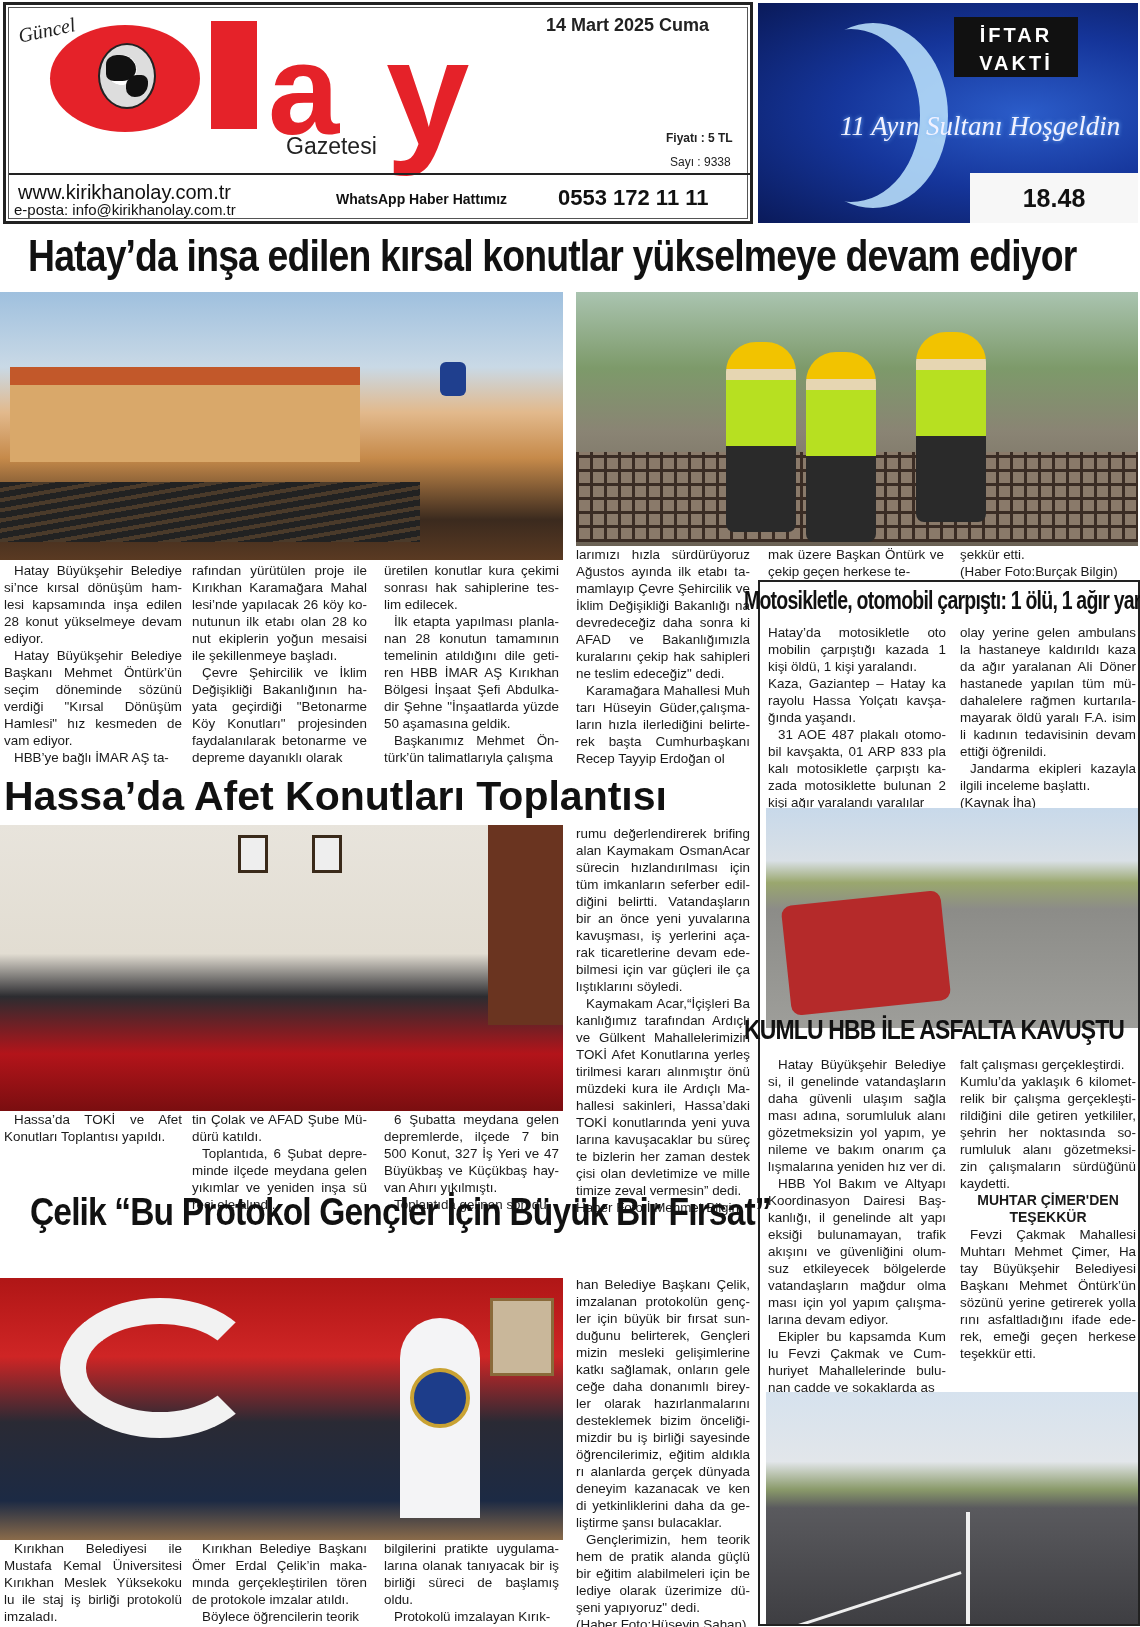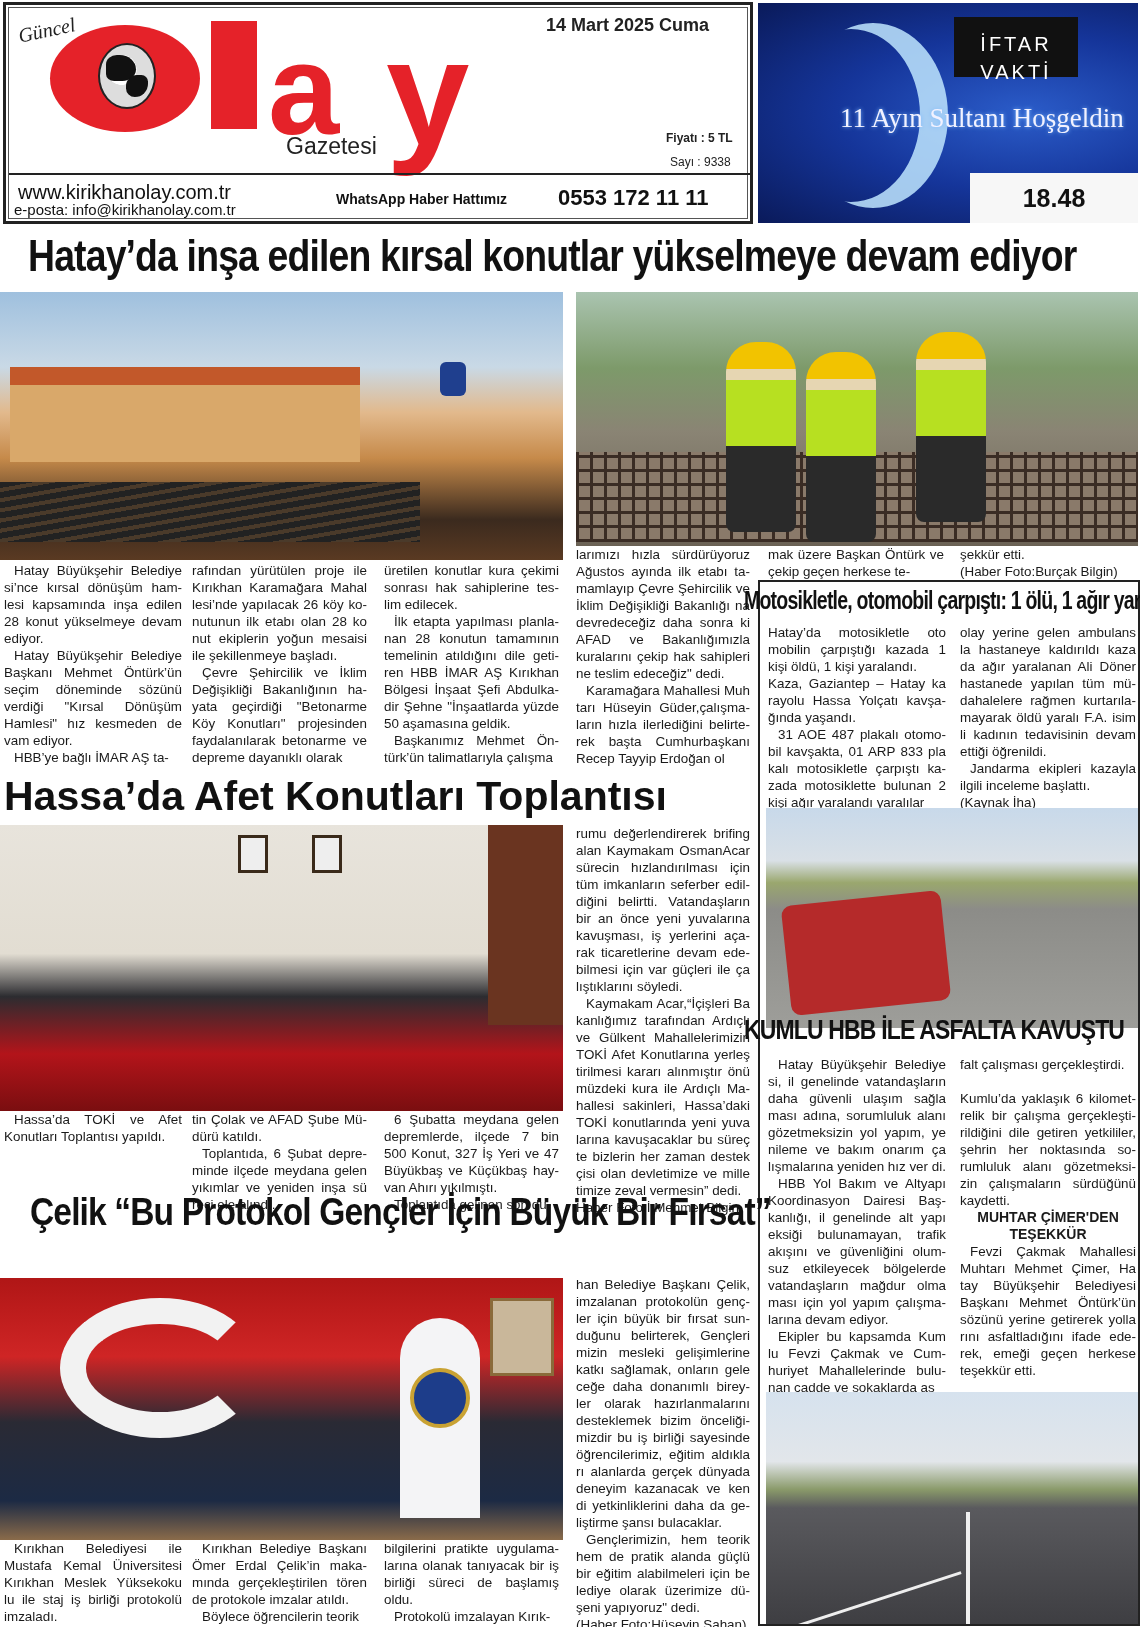--- a/index.html
+++ b/index.html
@@ -21,22 +21,22 @@
 .price{left:660px;top:126px;font-size:12px;font-weight:bold;color:#222}
 .sayi{left:664px;top:150px;font-size:12px;color:#222}
 .mast-line{left:3px;top:168px;width:742px;height:2px;background:#222}
 .url{left:12px;top:176px;font-size:20px;color:#111}
 .email{left:8px;top:196px;font-size:15px;color:#111}
 .whatsapp{left:330px;top:186px;font-weight:bold;font-size:14px;color:#111}
 .phone{left:552px;top:180px;font-weight:bold;font-size:22px;color:#111}
 
 .iftar{left:758px;top:3px;width:380px;height:220px;background:radial-gradient(ellipse at 70% 50%,#2b5cc9 0%,#15359a 50%,#0a1a5a 100%);overflow:hidden}
 .moon{left:40px;top:20px;width:150px;height:185px;border-radius:50%;box-shadow:-22px 0 0 6px #bfe6ff inset;opacity:.85}
-.iftar-box{left:196px;top:14px;width:124px;height:60px;background:#111;color:#fff;font-weight:normal;font-size:20px;letter-spacing:3px;text-align:center;line-height:28px;padding-top:13px}
-.sultan{left:82px;top:100px;font-family:"Liberation Serif",serif;font-size:27px;color:#f2f2ff;text-shadow:0 0 4px #7ab8ff}
+.iftar-box{left:196px;top:14px;width:124px;height:60px;background:#111;color:#fff;font-weight:bold;font-size:20px;letter-spacing:3px;text-align:center;line-height:28px;padding-top:4px}
+.sultan{left:82px;top:108px;font-family:"Liberation Serif",serif;font-style:italic;font-size:27px;color:#f2f2ff;text-shadow:0 0 4px #7ab8ff}
 .time-box{left:212px;top:170px;width:168px;height:50px;background:#f7f7f7;color:#111;font-weight:bold;font-size:25px;text-align:center;line-height:50px}
 
 .hl{font-family:"Liberation Sans",sans-serif;font-weight:bold;color:#111;white-space:nowrap;letter-spacing:-1px}
 .hl1{left:28px;top:230px;font-size:45px;transform:scaleX(.83);transform-origin:left}
 .hl2{left:4px;top:773px;font-size:41px;letter-spacing:0}
 .hl3{left:30px;top:1190px;font-size:39px;transform:scaleX(.86);transform-origin:left}
 .hl4{left:744px;top:586px;font-size:25px;transform:scaleX(.78);transform-origin:left}
 .hl5{left:744px;top:1014px;font-size:28px;transform:scaleX(.82);transform-origin:left}
 
 .photo{overflow:hidden}
@@ -155,21 +155,21 @@
   <div class="moto"></div>
 </div>
 
 <div class="abs hl hl5">KUMLU HBB İLE ASFALTA KAVUŞTU</div>
 <div class="abs col" style="left:768px;top:1056px;width:178px">
   <p class="ind">Hatay Büyükşehir Belediye si, il genelinde vatandaşların daha güvenli ulaşım sağla ması adına, sorumluluk alanı gözetmeksizin yol yapım, ye nileme ve bakım onarım ça lışmalarına yeniden hız ver di.</p>
   <p class="ind">HBB Yol Bakım ve Altyapı Koordinasyon Dairesi Baş-kanlığı, il genelinde alt yapı eksiği bulunamayan, trafik akışını ve güvenliğini olum-suz etkileyecek bölgelerde vatandaşların mağdur olma ması için yol yapım çalışma-larına devam ediyor.</p>
   <p class="ind">Ekipler bu kapsamda Kum lu Fevzi Çakmak ve Cum-huriyet Mahallelerinde bulu-nan cadde ve sokaklarda as</p>
 </div>
 <div class="abs col" style="left:960px;top:1056px;width:176px">
-  <p style="margin-bottom:17px">falt çalışması gerçekleştirdi.</p>
+  <p style="">falt çalışması gerçekleştirdi.</p>
   <p>Kumlu’da yaklaşık 6 kilomet-relik bir çalışma gerçekleşti-rildiğini dile getiren yetkililer, şehrin her noktasında so-rumluluk alanı gözetmeksi-zin çalışmaların sürdüğünü kaydetti.</p>
   <p class="sub-hd">MUHTAR ÇİMER'DEN TEŞEKKÜR</p>
   <p class="ind" style="margin-bottom:26px">Fevzi Çakmak Mahallesi Muhtarı Mehmet Çimer, Ha tay Büyükşehir Belediyesi Başkanı Mehmet Öntürk’ün sözünü yerine getirerek yolla rını asfaltladığını ifade ede-rek, emeği geçen herkese teşekkür etti.</p>
   <p>(Haber Foto:Hüseyin Şahan)</p>
 </div>
 <div class="abs photo p6">
   <div class="lane"></div>
   <div class="lane2"></div>
 </div>
 

